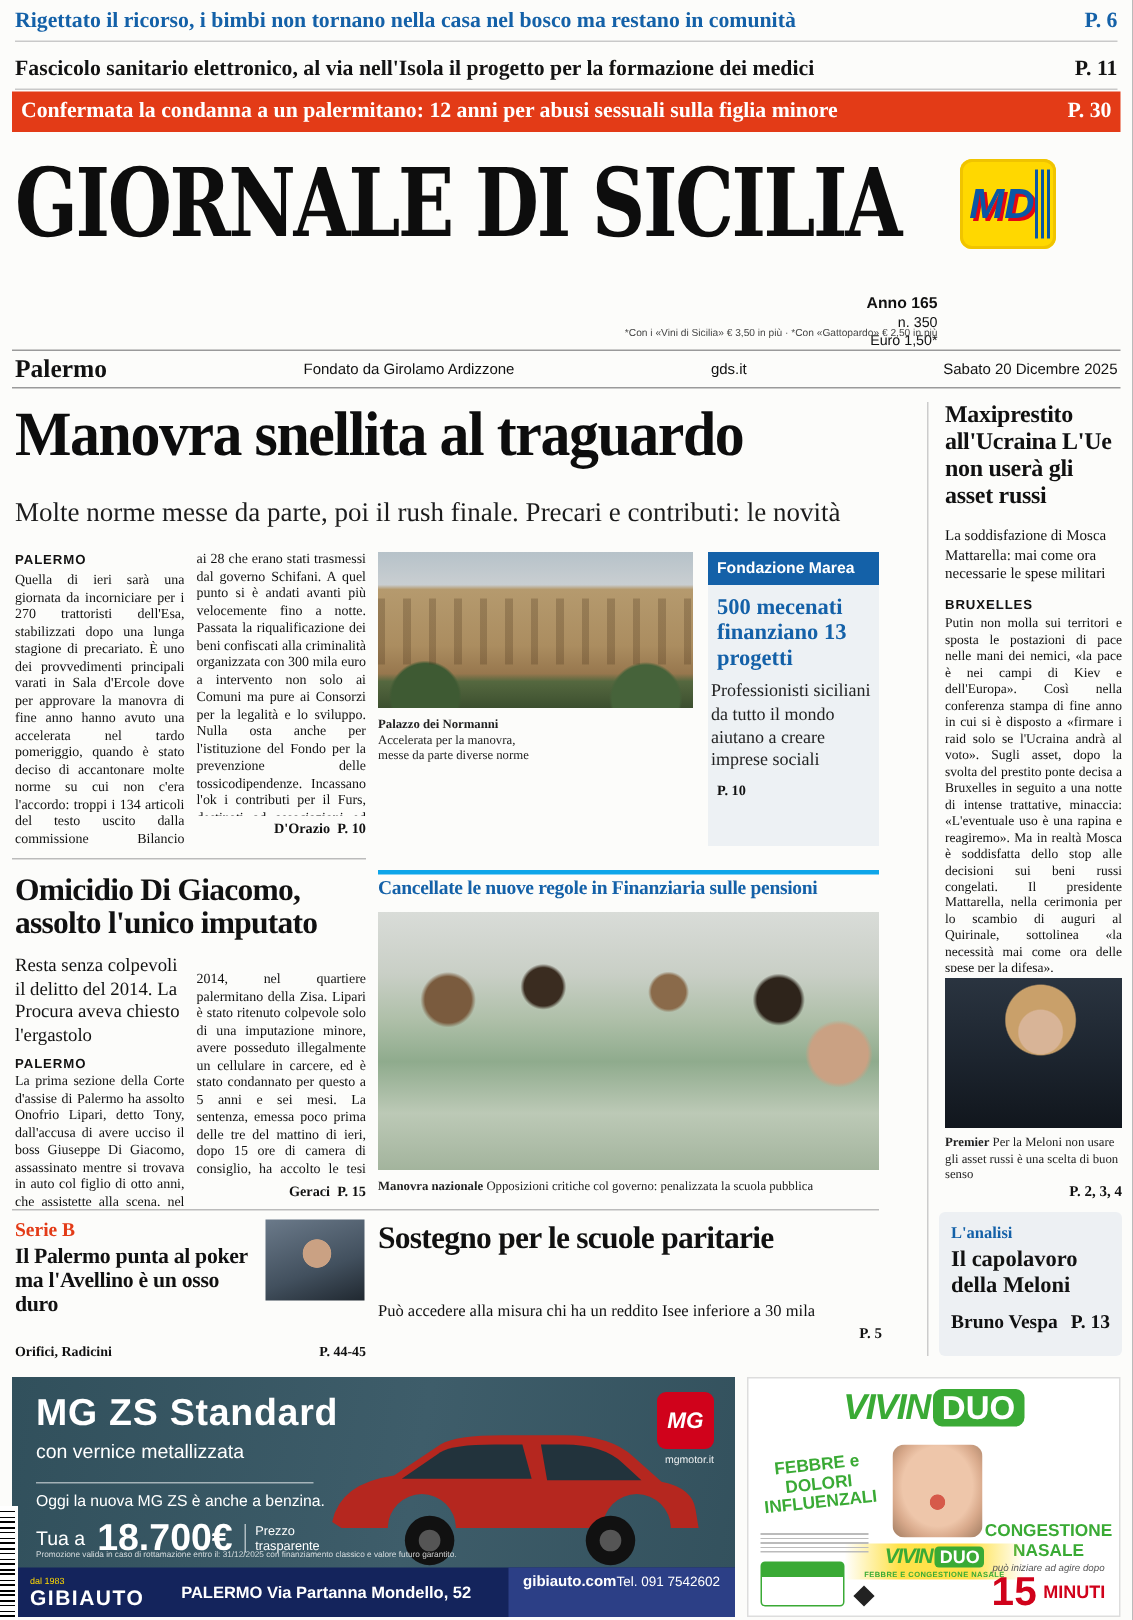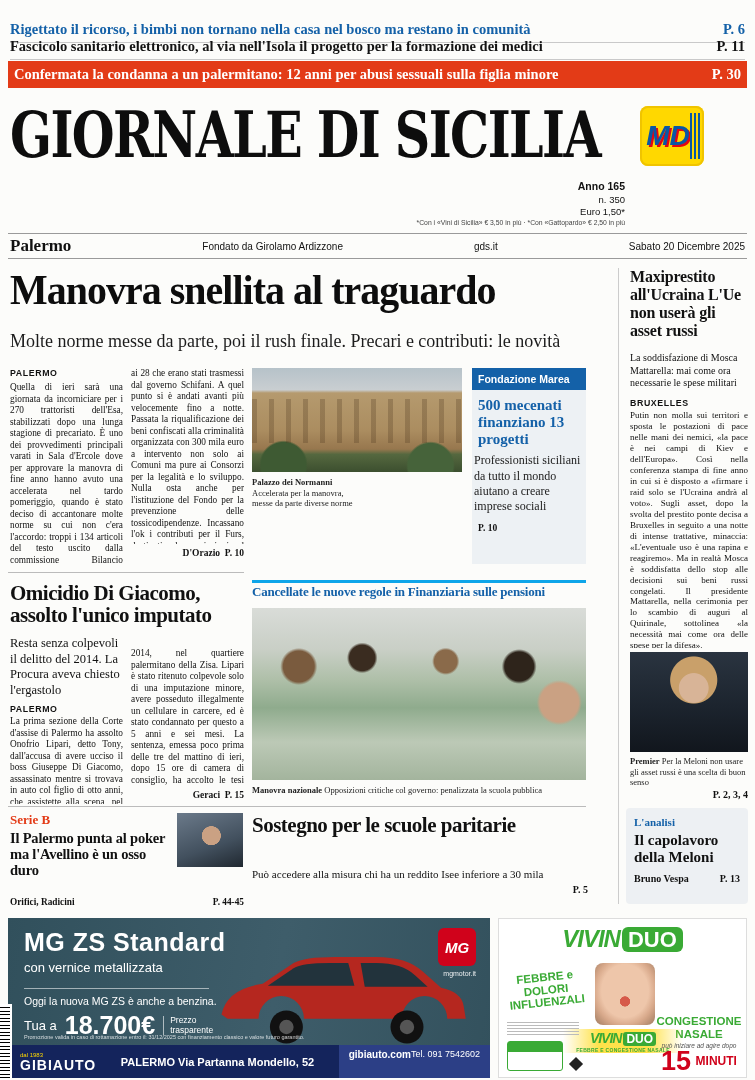--- a/index.html
+++ b/index.html
@@ -5,38 +5,38 @@
   * { margin:0; padding:0; box-sizing:border-box; }
   html,body { background:#888; }
   .page { position:relative; width:755px; height:1080px; margin:0 auto; background:#fcfcfa;
           font-family:"Liberation Serif", serif; color:#111; overflow:hidden; }
   .sans { font-family:"Liberation Sans", sans-serif; }
 
   
   .teaser { position:absolute; left:10px; width:735px; height:27px; display:flex;
             justify-content:space-between; align-items:center; font-weight:bold; font-size:14.5px;
             border-bottom:1px solid #c9c9c9; }
-  .t1 { top:16px; color:#1461a8; }
+  .t1 { top:1px; color:#1461a8; }
   .t2 { top:33px; color:#131313; }
   .t3 { top:61px; left:8px; width:739px; background:#e33b17; color:#fff; border-bottom:none; padding:0 6px; }
 
   
   .mast-title { position:absolute; top:98px; left:10px; font-family:"DejaVu Serif", serif;
                 font-weight:bold; font-size:63px; letter-spacing:-2px; white-space:nowrap;
                 transform:scaleX(0.78); transform-origin:left top; color:#0d0d0d; }
   .md-logo { position:absolute; top:106px; left:640px; width:64px; height:60px; background:#ffd800;
              border-radius:8px; display:flex; align-items:center; justify-content:center;
              box-shadow:inset 0 0 0 2px #f0c400; }
   .md-text { font-family:"Liberation Sans", sans-serif; font-weight:bold; font-style:italic;
              font-size:28px; color:#0a57a5; text-shadow:2px 2px 0 #e30613; margin-right:8px; }
   .md-stripes { position:absolute; right:4px; top:7px; bottom:7px; width:10px;
                 background:repeating-linear-gradient(90deg,#0a57a5 0 2px,#ffd800 2px 4px); }
   .ed-info { position:absolute; top:180px; left:500px; width:125px; text-align:right;
              font-family:"Liberation Sans", sans-serif; font-size:9.5px; line-height:1.3; }
-  .ed-anno { font-weight:bold; font-size:10.5px; }
+  .ed-anno { font-weight:bold; font-size:10.5px;margin-top:16px; }
   .promo-note { position:absolute; top:219px; left:300px; width:325px; text-align:right;
                 font-family:"Liberation Sans", sans-serif; font-size:6.8px; color:#444; }
 
   
   .subheader { position:absolute; top:233px; left:8px; width:739px; height:26px;
                border-top:1px solid #9a9a9a; border-bottom:1px solid #9a9a9a;
                display:flex; align-items:center; justify-content:space-between;
                font-family:"Liberation Sans", sans-serif; font-size:10px; padding:0 2px; }
   .sub-edition { font-family:"Liberation Serif", serif; font-weight:bold; font-size:17px; }
 
@@ -132,21 +132,21 @@
       radial-gradient(circle at 54% 36%, #d8b497 0 16%, transparent 17%),
       radial-gradient(circle at 54% 28%, #c9a06a 0 24%, transparent 25%),
       linear-gradient(180deg,#2a3440 0%,#1c242e 55%,#11161d 100%); }
   .uk-caption { position:absolute; top:756px; left:630px; width:118px; }
   .uk-pages { position:absolute; top:789px; left:630px; width:118px; text-align:right;
               font-weight:bold; font-size:10px; }
   .analisi { position:absolute; top:808px; left:626px; width:122px; height:96px;
              background:#edf0f3; border-radius:4px; padding:8px; }
   .an-label { color:#1461a8; font-weight:bold; font-size:11px; margin-bottom:4px; }
   .an-headline { font-weight:bold; font-size:15px; line-height:1.1; margin-bottom:8px; }
-  .an-byline { font-size:10px; font-weight:bold; }
+  .an-byline { font-size:13px; font-weight:bold; }
   .an-byline .pg { float:right; }
 
   
   .ad-mg { position:absolute; top:918px; left:8px; width:482px; height:160px; color:#fff;
            font-family:"Liberation Sans", sans-serif; overflow:hidden;
            background:linear-gradient(100deg,#31505c 0%,#3e5d6a 55%,#33515d 100%); }
   .mg-title { position:absolute; top:10px; left:16px; font-size:25px; font-weight:bold; letter-spacing:0.5px; }
   .mg-sub { position:absolute; top:42px; left:16px; font-size:13px; }
   .mg-logo { position:absolute; top:10px; right:14px; width:38px; height:38px; background:#d0021b;
              border-radius:6px; display:flex; align-items:center; justify-content:center;

